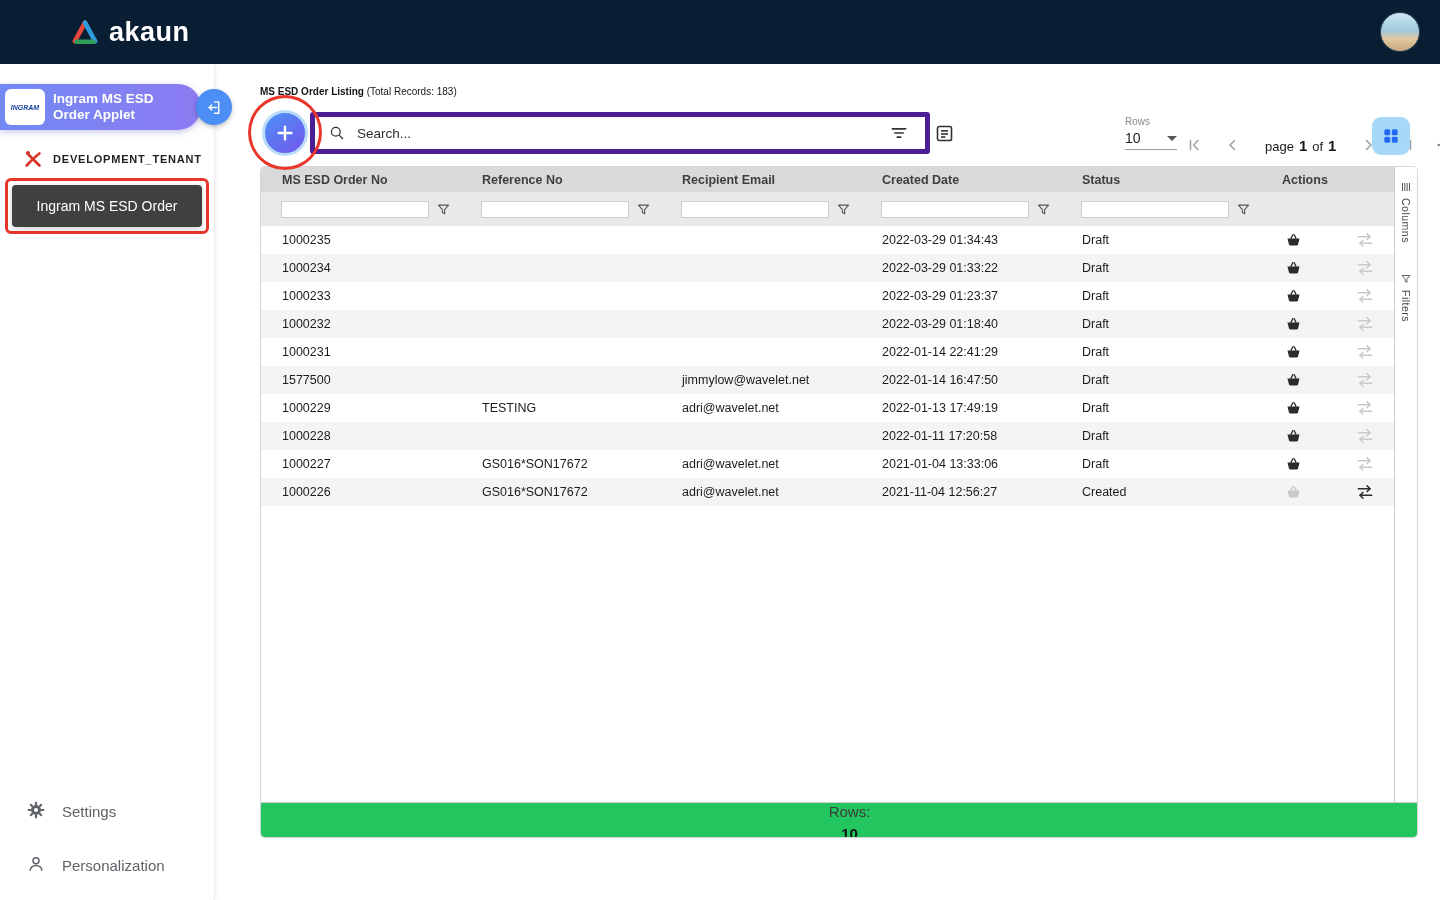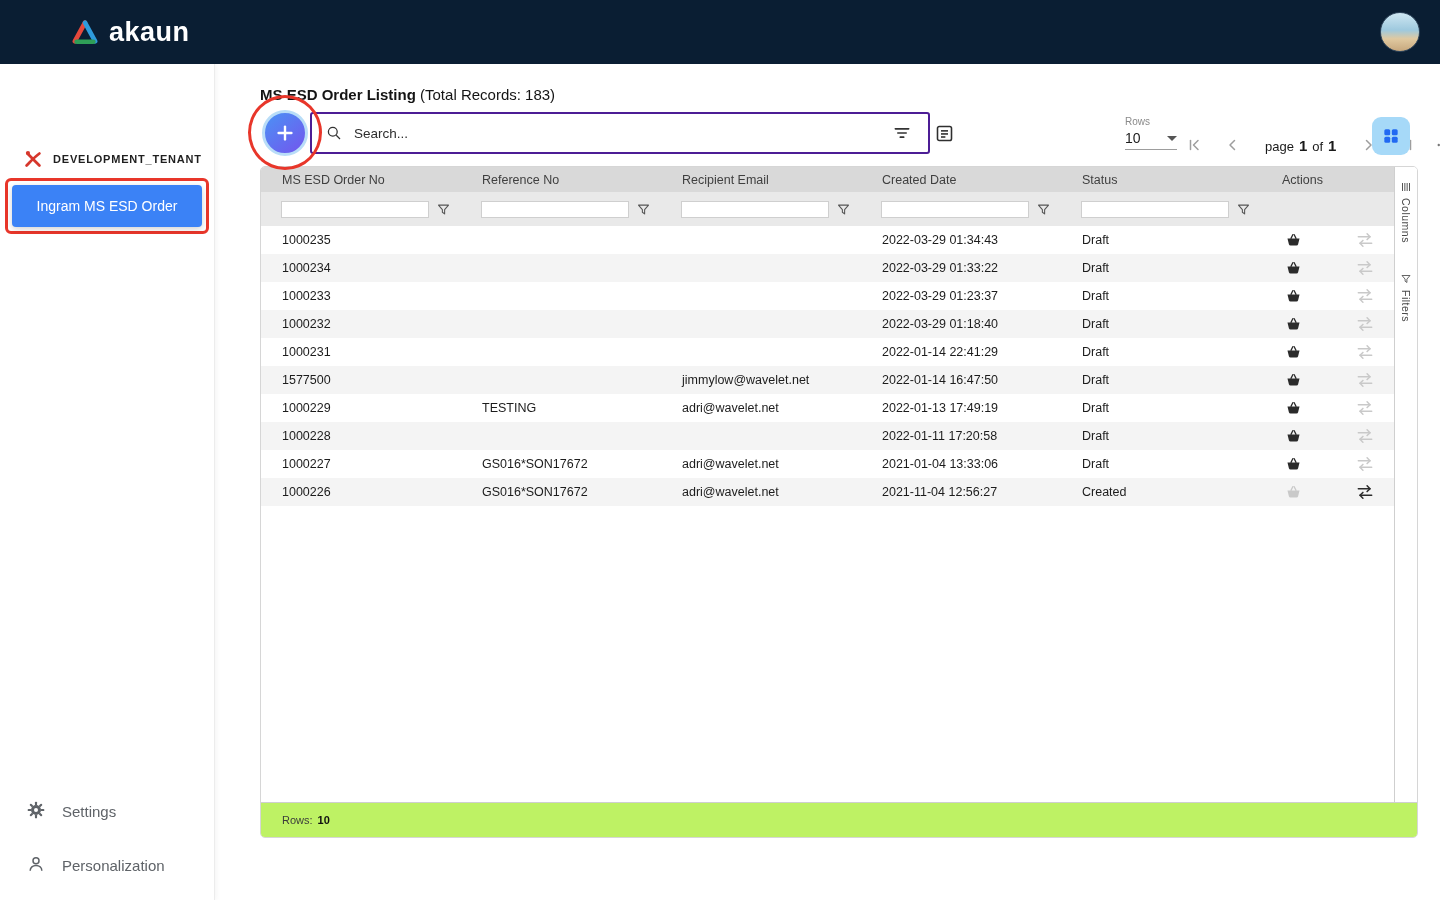--- a/index.html
+++ b/index.html
@@ -27,39 +27,39 @@
     display:flex; align-items:center; justify-content:center; font-size:7px; font-weight:800;
     font-style:italic; color:#1846a0; }
   .applet-label { margin-left:8px; width:118px; color:#fff; font-size:13.5px; font-weight:700; line-height:1.15; }
   .exit-btn { position:absolute; left:196px; top:5px; width:36px; height:36px; border-radius:50%;
     background:#4a8ef6; display:flex; align-items:center; justify-content:center;
     box-shadow:0 2px 5px rgba(0,0,0,.25); cursor:pointer; }
   .tenant-row { position:absolute; left:22px; top:84px; display:flex; align-items:center; gap:9px; }
   .tenant-text { font-size:11px; font-weight:700; color:#1f1f1f; letter-spacing:.8px; }
   .module-annotation { position:absolute; left:5px; top:114px; width:204px; height:56px;
     border:3px solid #e8362a; border-radius:6px; padding:4px; }
-  .module-btn { width:100%; height:100%; background:#3b82f6; border:none; border-radius:4px;
+  .module-btn { width:100%; height:100%; background:#404040; border:none; border-radius:4px;
     color:#fff; font-size:14px; font-family:inherit; box-shadow:0 2px 6px rgba(0,0,0,.18); cursor:pointer; }
   .side-footer-item { position:absolute; left:26px; display:flex; align-items:flex-end; gap:16px;
     color:#5f6368; font-size:15px; cursor:pointer; }
   .side-footer-item.settings { top:736px; }
   .side-footer-item.personalization { top:790px; }
 
   
-  .page-title { position:absolute; left:260px; top:86px; font-size:15px; color:#141414; }
+  .page-title { position:absolute; left:260px; top:86px; font-size:10px; color:#141414; }
   .page-title .tbold { font-weight:700; }
 
   
   .add-annotation { position:absolute; left:248px; top:95px; width:74px; height:75px;
     border:3px solid #e8362a; border-radius:50%; z-index:7; pointer-events:none; }
   .add-btn { position:absolute; left:262px; top:110px; width:46px; height:46px; border-radius:50%;
     border:3px solid #b9ddf8; background:linear-gradient(140deg,#4f8cf4 10%,#6f5bee 90%);
     display:flex; align-items:center; justify-content:center; cursor:pointer; z-index:6; padding:0; }
   .search-box { position:absolute; left:310px; top:112px; width:620px; height:42px;
-    border:2px solid #4c1d95; border-radius:3px; background:#fff; display:flex; align-items:center; }
+    border:5px solid #4c1d95; border-radius:3px; background:#fff; display:flex; align-items:center; }
   .search-box .mag { margin:0 10px 0 14px; display:flex; }
   .search-input { flex:1; border:none; outline:none; font-size:13.5px; font-family:inherit; color:#222; background:transparent; }
   .search-input::placeholder { color:#2e2e2e; opacity:1; }
   .filterlist-btn { margin-right:16px; display:flex; cursor:pointer; }
   .list-btn { position:absolute; left:934px; top:123px; display:flex; cursor:pointer; background:none; border:none; padding:0; }
   .rows-widget { position:absolute; left:1125px; top:116px; }
   .rows-label { font-size:10px; color:#8a8a8a; }
   .rows-select { margin-top:3px; width:52px; border-bottom:1px solid #9d9d9d; display:flex;
     align-items:center; justify-content:space-between; padding-bottom:3px; cursor:pointer; }
   .rows-value { font-size:14px; color:#1c1c1c; }
@@ -70,62 +70,75 @@
   .pg-num { font-weight:700; font-size:15px; }
   .grid-btn { position:absolute; left:1372px; top:117px; width:38px; height:38px; border:none;
     border-radius:9px; background:#a6d9f8; display:flex; align-items:center; justify-content:center; cursor:pointer; }
 
   
   .card { position:absolute; left:260px; top:166px; width:1158px; height:672px;
     border:1px solid #d6d6d6; border-radius:5px; overflow:hidden; background:#fff; }
   .table-zone { position:absolute; left:0; top:0; width:1134px; height:637px; }
   .thead-row, .filter-row, .trow { display:grid; grid-template-columns:200px 200px 200px 200px 200px 134px; }
   .thead-row { height:25px; background:#d9d9d9; align-items:center; }
-  .th { font-size:12.5px; font-weight:400; color:#3f3f3f; padding-left:21px; white-space:nowrap; cursor:pointer; }
+  .th { font-size:12.5px; font-weight:700; color:#3f3f3f; padding-left:21px; white-space:nowrap; cursor:pointer; }
   .filter-row { height:34px; background:#e9e9e9; align-items:center; }
   .fcell { display:flex; align-items:center; padding:0 10px 0 20px; }
   .finput { width:148px; height:17px; border:1px solid #cfcfcf; background:#fff; outline:none;
     font-size:12px; font-family:inherit; padding:0 4px; }
   .funnel { margin-left:auto; display:flex; cursor:pointer; }
   .trow { height:28px; align-items:center; font-size:12.5px; color:#1c1c1c; }
   .tbody .trow:nth-child(even) { background:#f4f4f4; }
   .td { padding-left:21px; white-space:nowrap; overflow:hidden; }
   .td.actions { padding:0 20px 0 24px; display:flex; align-items:center; justify-content:space-between; }
   .icon-btn { display:flex; cursor:pointer; background:none; border:none; padding:0; }
   .icon-btn.on { color:#2b2b2b; }
   .icon-btn.off { color:#c9c9c9; }
 
   .right-rail { position:absolute; right:0; top:0; width:23px; height:637px; border-left:1px solid #cfcfcf; background:#fff; }
   .rail-tab { position:absolute; left:0; width:22px; display:flex; flex-direction:column; align-items:center; gap:5px; cursor:pointer; }
   .rail-tab.columns { top:14px; }
   .rail-tab.filters { top:106px; }
   .rail-label { writing-mode:vertical-rl; font-size:10.5px; color:#4a4a4a; letter-spacing:.5px; }
 
   .card-footer { position:absolute; left:0; bottom:0; width:100%; height:35px; border-top:1px solid #cfcfcf;
-    display:flex; align-items:center; padding-left:21px; font-size:11px; color:#3c3c3c; gap:5px; background:#bef264; }
+    display:flex; align-items:center; padding-left:21px; font-size:15px; color:#3c3c3c; gap:5px; background:#22c55e;flex-direction:column; }
   .card-footer .fval { font-weight:700; color:#101010; }
 </style>
 </head>
 <body>
 
 <header class="topbar">
   <div class="logo">
     <span style="display:flex;">
       <svg viewBox="0 0 32 28" width="30" height="26">
         <path d="M16 4 L5 24" stroke="#e5483c" stroke-width="5" stroke-linecap="round" fill="none"></path>
         <path d="M16 4 L27 24" stroke="#2e9bdc" stroke-width="5" stroke-linecap="round" fill="none"></path>
         <path d="M7 24.5 L25 24.5" stroke="#2f9e57" stroke-width="5" stroke-linecap="round" fill="none"></path>
       </svg>
     </span>
     <span class="logo-text">akaun</span>
   </div>
   <div class="avatar"></div>
 </header>
 
 <aside class="sidebar">
+  <div class="applet-pill">
+    <span class="ingram-badge">INGRAM</span>
+    <span class="applet-label">Ingram MS ESD Order Applet</span>
+    <span class="exit-btn">
+      <span style="display:flex;">
+        <svg viewBox="0 0 24 24" width="17" height="17" fill="none" stroke="#fff" stroke-width="2" stroke-linecap="round" stroke-linejoin="round">
+          <path d="M12 4 h6 v16 h-6"></path>
+            <path d="M15 12 H4.5"></path>
+            <path d="M8 8.5 L4.5 12 L8 15.5"></path>
+        </svg>
+      </span>
+    </span>
+  </div>
 
   <div class="tenant-row">
     <span style="display:flex;">
       <svg viewBox="0 0 24 24" width="22" height="22">
         <g stroke="#d6372c" stroke-width="3" stroke-linecap="round" fill="none">
           <path d="M6 6 C10.5 10.5 14 14 19 19"></path>
             <path d="M19 6 C13.5 10 9.5 14.5 5 19"></path>
         </g>
         <circle cx="6.5" cy="5.5" r="2.3" fill="#d6372c"></circle>
       </svg>

